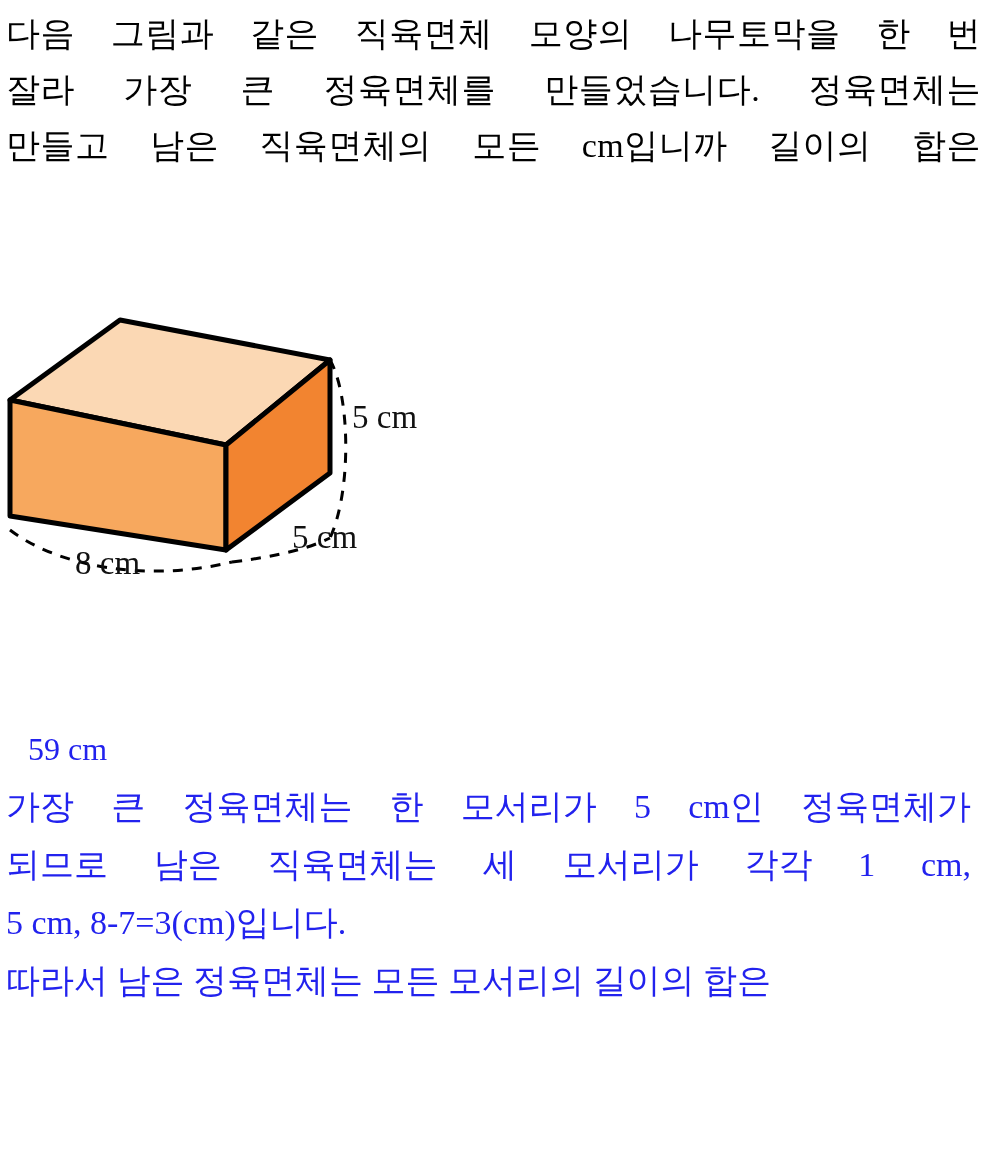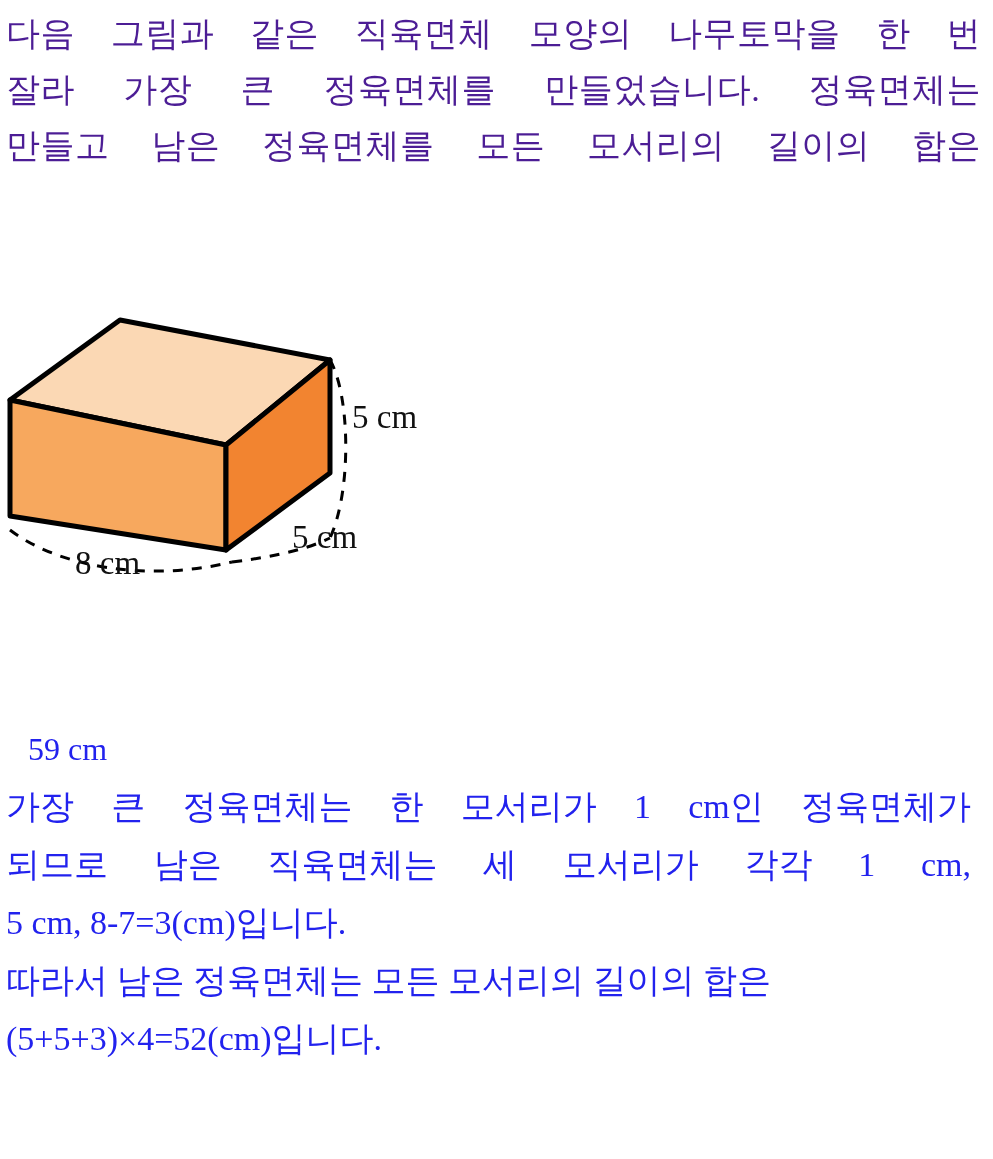--- a/index.html
+++ b/index.html
@@ -20,21 +20,21 @@
     position: absolute;
     left: 6px;
     top: 6px;
     width: 980px;
   }
   .q-line {
     font-size: 34px;
     line-height: 56px;
     letter-spacing: 0.5px;
     white-space: nowrap;
-    color: #4c1d95;
+    color: #000000;
   }
   .q-line.justify {
     text-align: justify;
     text-align-last: justify;
     width: 975px;
     white-space: normal;
   }
 
   .figure {
     position: absolute;
@@ -72,21 +72,21 @@
     width: 965px;
     white-space: normal;
   }
 </style>
 </head>
 <body>
 
 <div class="question">
   <div class="q-line justify">다음 그림과 같은 직육면체 모양의 나무토막을 한 번</div>
   <div class="q-line justify">잘라 가장 큰 정육면체를 만들었습니다. 정육면체는</div>
-  <div class="q-line justify">만들고 남은 정육면체를 모든 모서리의 길이의 합은</div>
+  <div class="q-line justify">만들고 남은 직육면체의 모든 cm입니까 길이의 합은</div>
 </div>
 
 <div class="figure">
   <svg width="520" height="320" viewBox="0 0 520 320" xmlns="http://www.w3.org/2000/svg">
 
     <path d="M 10 230 C 60 268, 150 282, 232 262" fill="none" stroke="#000" stroke-width="3" stroke-dasharray="10 9"></path>
     <path d="M 232 262 C 280 256, 310 248, 330 238" fill="none" stroke="#000" stroke-width="3" stroke-dasharray="10 9"></path>
     <path d="M 330 60 C 350 95, 352 190, 330 238" fill="none" stroke="#000" stroke-width="3" stroke-dasharray="10 9"></path>
 
     <polygon points="10,100 120,20 330,60 226,145" fill="#fbd8b4" stroke="#000" stroke-width="5" stroke-linejoin="round"></polygon>
@@ -96,18 +96,17 @@
     <polygon points="226,145 330,60 330,173 226,250" fill="#f28430" stroke="#000" stroke-width="5" stroke-linejoin="round"></polygon>
 
     <text x="352" y="128" font-family="'Liberation Serif', serif" font-size="33" fill="#111">5 cm</text>
     <text x="292" y="248" font-family="'Liberation Serif', serif" font-size="33" fill="#111">5 cm</text>
     <text x="75" y="274" font-family="'Liberation Serif', serif" font-size="33" fill="#111">8 cm</text>
   </svg>
 </div>
 
 <div class="answer-block">
   <div class="ans-first">59 cm</div>
-  <div class="a-line justify">가장 큰 정육면체는 한 모서리가 1 cm인 정육면체가</div>
+  <div class="a-line justify">가장 큰 정육면체는 한 모서리가 5 cm인 정육면체가</div>
   <div class="a-line justify">되므로 남은 직육면체는 세 모서리가 각각 1 cm,</div>
   <div class="a-line">5 cm, 8-7=3(cm)입니다.</div>
   <div class="a-line">따라서 남은 정육면체는 모든 모서리의 길이의 합은</div>
-  <div class="a-line">(5+5+3)×4=52(cm)입니다.</div>
 </div>
 
 </body></html>

